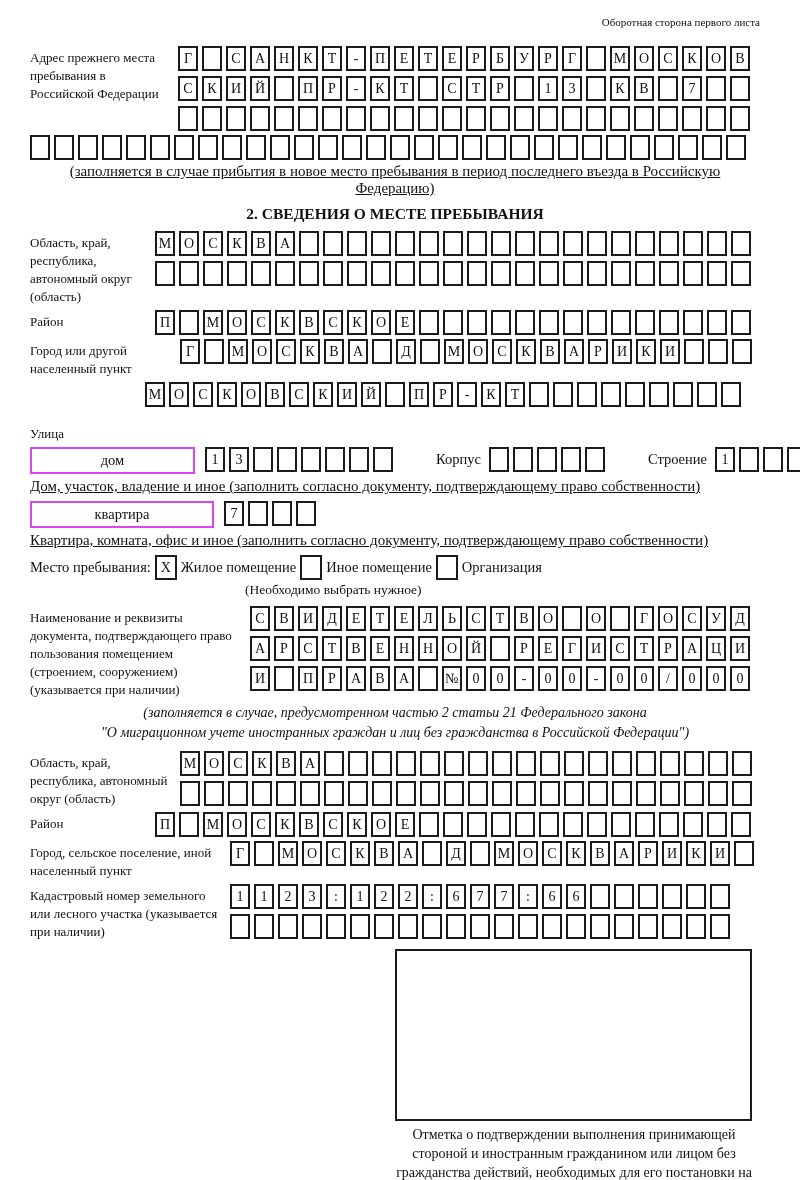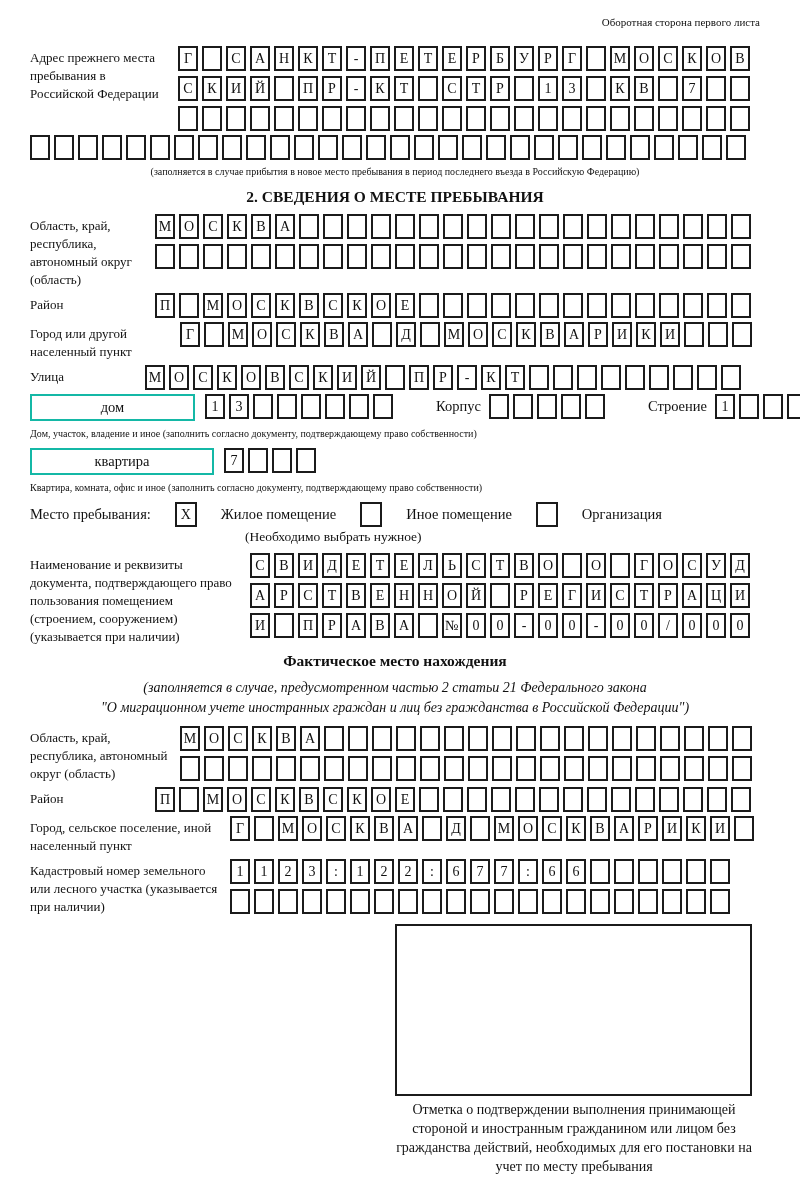--- a/index.html
+++ b/index.html
@@ -6,38 +6,38 @@
   html,body { margin:0; padding:0; background:#ffffff; }
   .page {
     width:800px; min-height:1180px; background:#fff; color:#111;
     font-family:"Liberation Serif","DejaVu Serif",serif;
     padding:16px 40px 16px 30px; position:relative;
   }
   .hdr-note { text-align:right; font-size:11px; margin-bottom:18px; }
   .grp { display:flex; align-items:flex-start; margin-bottom:4px; }
   .rows { display:flex; flex-direction:column; gap:5px; }
   .lbl { font-size:13px; line-height:18px; padding-top:3px; flex:none; padding-right:12px; }
-  .w148{width:148px;} .w125{width:125px;} .w150{width:150px;} .w115{width:115px;}
+  .w148{width:148px;} .w125{width:125px;} .w150{width:150px;} .w115{width:115px;margin-top:40px;}
   .w220{width:220px;} .w200{width:200px;}
   .cells { display:flex; gap:4px; flex:none; }
   .cell {
     width:20px; height:25px; border:2px solid #1b1b1b; background:#fff;
     display:inline-flex; align-items:center; justify-content:center;
     font-size:14px; line-height:1; flex:none;
   }
-  .caption { font-size:10px; line-height:17px; margin:3px 0 6px 0; }
+  .caption { font-size:15px; line-height:17px; margin:3px 0 6px 0;text-decoration:underline; }
   .caption.center { text-align:center; }
   .sec-title { text-align:center; font-weight:bold; font-size:15.5px; margin:8px 0 8px 0; }
   .txtbox {
-    border:2px solid #14b8a6; height:27px; display:flex; align-items:center;
+    border:2px solid #d946ef; height:27px; display:flex; align-items:center;
     justify-content:center; font-size:14.5px; flex:none; margin-right:10px;
   }
   .inline-lbl { font-size:14.5px; padding:4px 8px 0 8px; flex:none;margin-left:35px; }
   .row { display:flex; align-items:flex-start; margin-bottom:4px; }
-  .chk-row { display:flex; align-items:center; gap:24px; margin:6px 0 2px 0; font-size:14.5px; }
+  .chk-row { display:flex; align-items:center; gap:4px; margin:6px 0 2px 0; font-size:14.5px; }
   .chkbox {
     width:22px; height:25px; border:2px solid #1b1b1b; display:inline-flex;
     align-items:center; justify-content:center; font-size:14px; flex:none;
   }
   .note { font-size:13.5px; margin:2px 0 8px 215px; }
   .fact-cap { text-align:center; font-size:14px; line-height:20px;font-style:italic; }
   .stamp-box { border:2px solid #1b1b1b; width:357px; height:172px; margin:8px 0 4px 365px; }
   .stamp-cap { width:372px; margin-left:358px; text-align:center; font-size:14px; line-height:19px; }
   .mb8{margin-bottom:8px;} .mt6{margin-top:6px;}
 </style>
@@ -439,21 +439,20 @@
           <span class="cell">0</span>
           <span class="cell">0</span>
           <span class="cell">/</span>
           <span class="cell">0</span>
           <span class="cell">0</span>
           <span class="cell">0</span>
         </div>
     </div>
   </div>
 
-  <div class="sec-title mt6">Фактическое место нахождения</div>
   <div class="fact-cap">(заполняется в случае, предусмотренном частью 2 статьи 21 Федерального закона</div>
   <div class="fact-cap mb8">"О миграционном учете иностранных граждан и лиц без гражданства в Российской Федерации")</div>
 
   <div class="grp">
     <div class="lbl w150">Область, край, республика, автономный округ (область)</div>
     <div class="rows">
       <div class="cells">
           <span class="cell">М</span>
           <span class="cell">О</span>
           <span class="cell">С</span>

